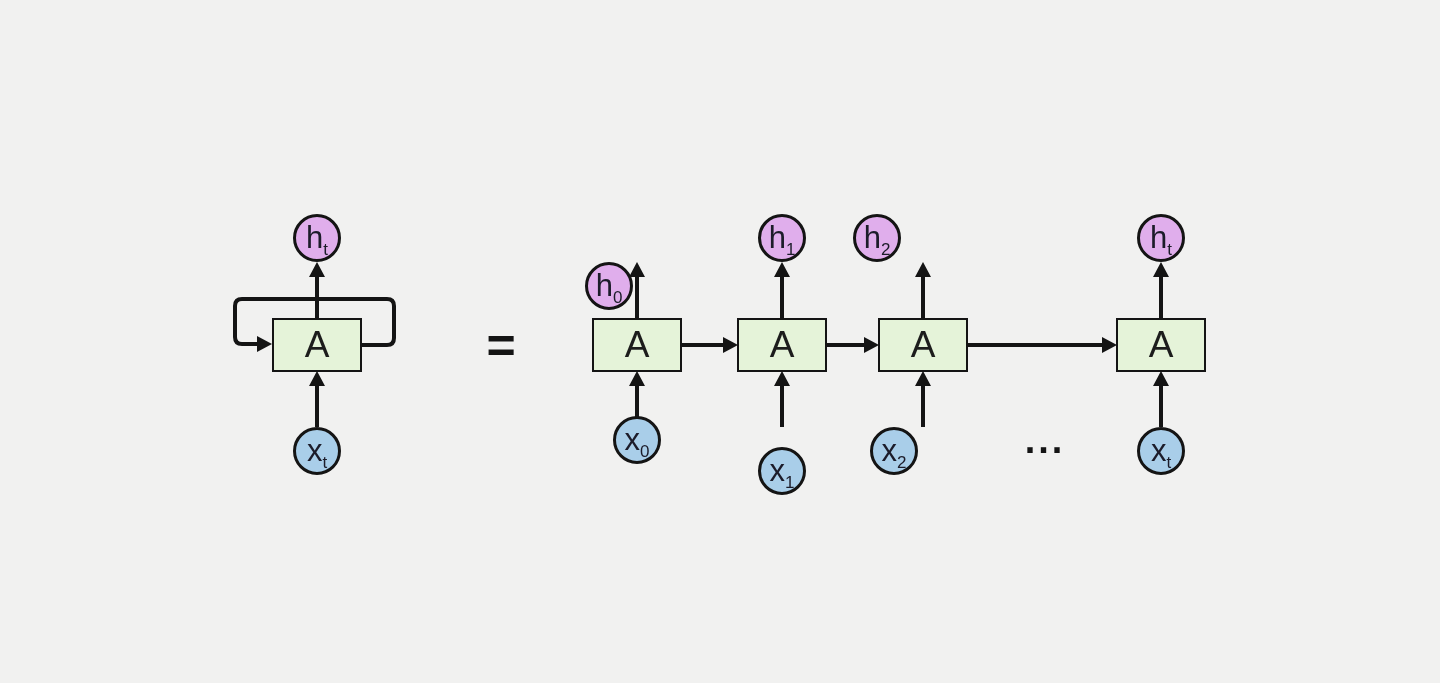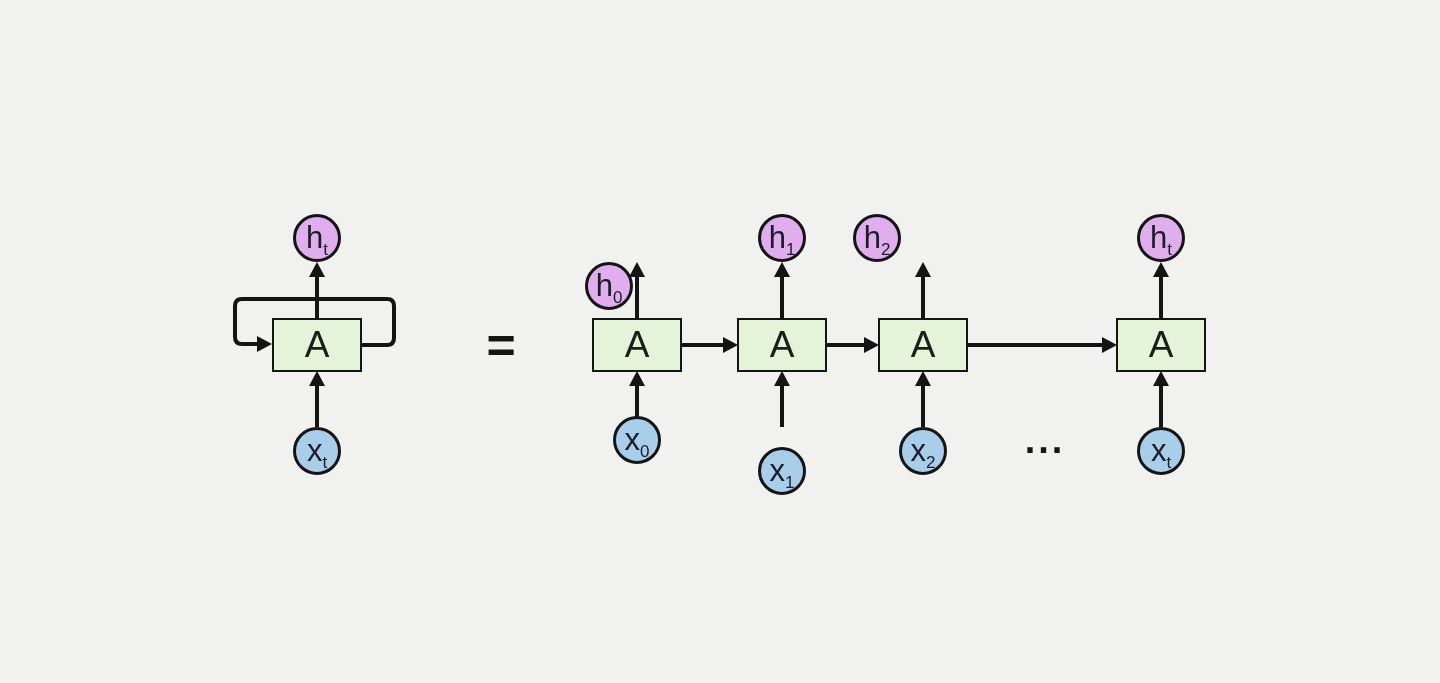--- a/index.html
+++ b/index.html
@@ -163,21 +163,21 @@
   <div class="node node-input" style="left:758px; top:447px;">
     <span><span>x</span><sub class="sub">1</sub></span>
   </div>
 
   <div class="node node-output" style="left:853px; top:214px;">
     <span><span>h</span><sub class="sub">2</sub></span>
   </div>
   <div class="cell-box" style="left:878px; top:318px;">
     <span>A</span>
   </div>
-  <div class="node node-input" style="left:899px; top:427px;">
+  <div class="node node-input" style="left:870px; top:427px;">
     <span><span>x</span><sub class="sub">2</sub></span>
   </div>
 
   <div class="ellipsis">...</div>
 
   <div class="node node-output" style="left:1137px; top:214px;">
     <span><span>h</span><sub class="sub">t</sub></span>
   </div>
   <div class="cell-box" style="left:1116px; top:318px;">
     <span>A</span>

